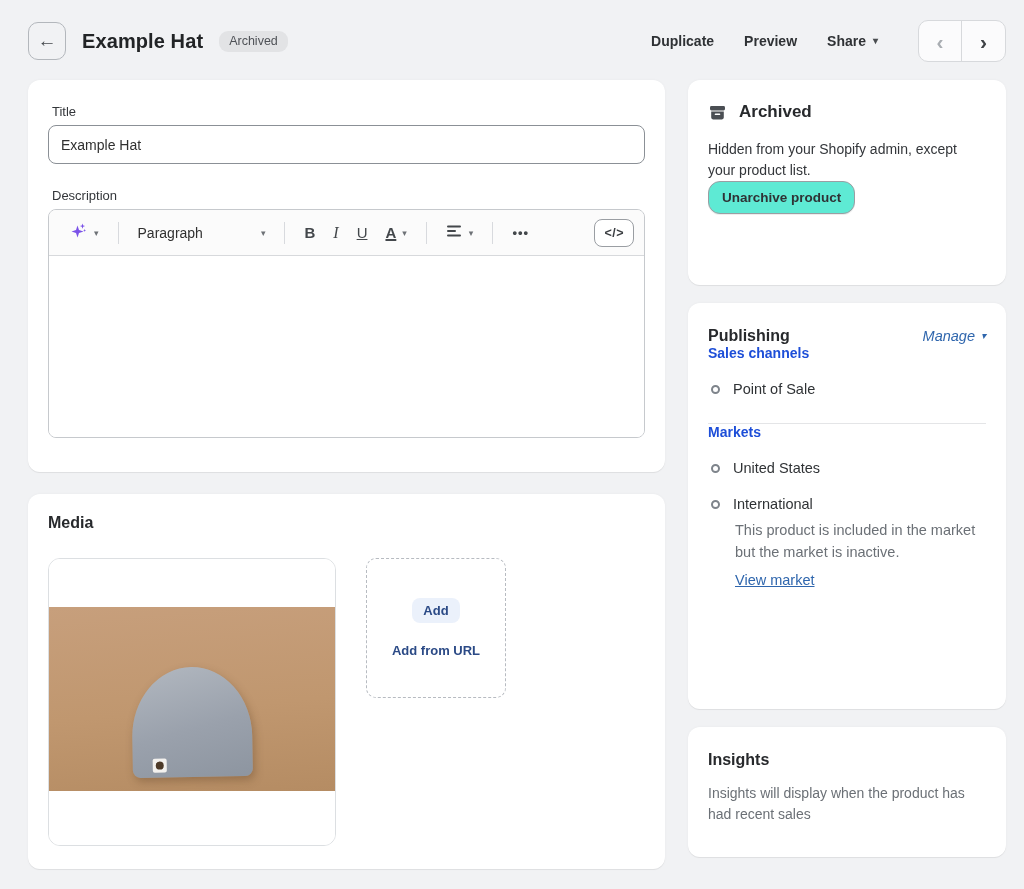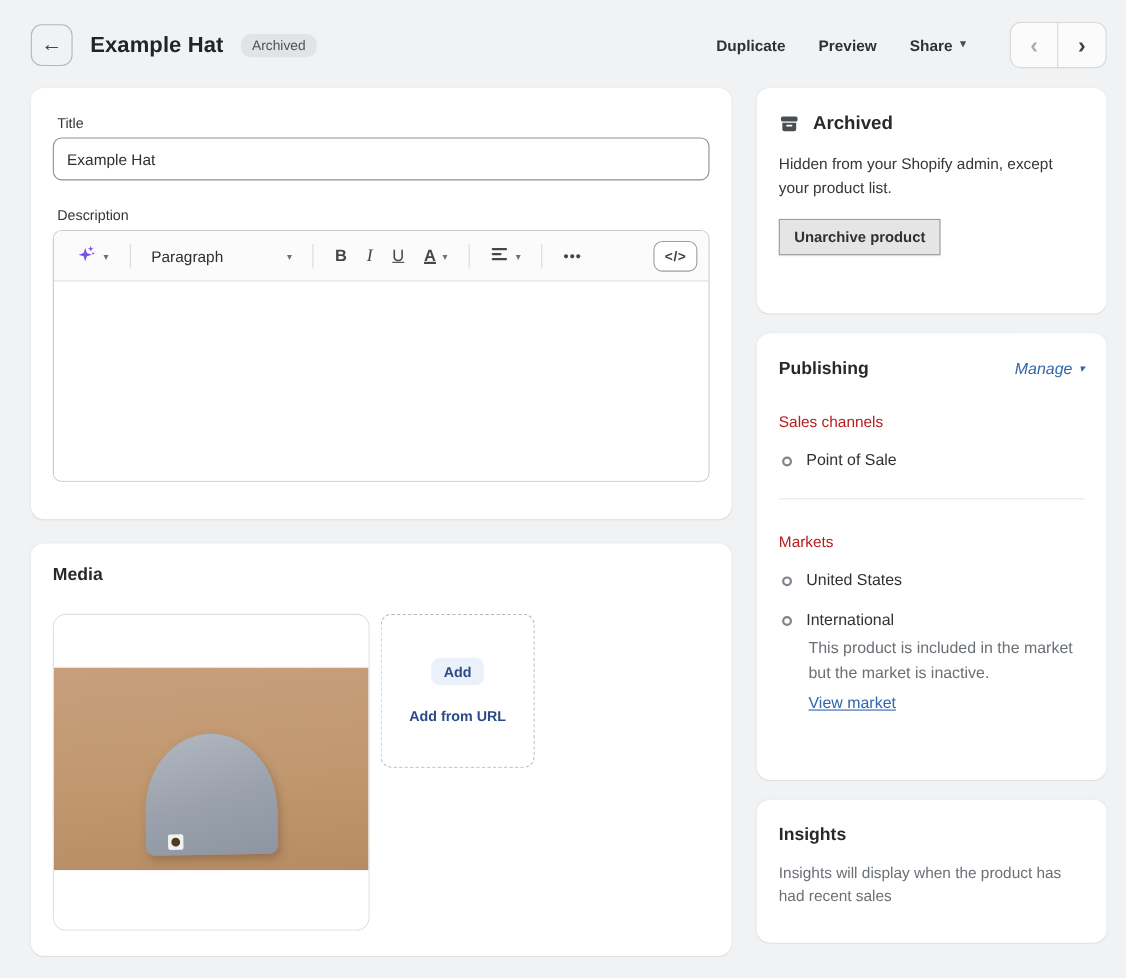--- a/index.html
+++ b/index.html
@@ -91,21 +91,21 @@
     margin-left: auto;
     border: 1px solid #9a9ea3; border-radius: 8px; background: #fff;
     font-size: 12.5px; font-weight: 700; color: #3a3d41;
     padding: 6px 9px; letter-spacing: .5px;
   }
   .editor-body { height: 181px; background: #fff; cursor: text; }
 
   
   .media-card { min-height: 375px; }
   .card-heading { font-size: 16px; font-weight: 700; color: #27292c; }
-  .media-row { display: flex; gap: 10px; margin-top: 26px; align-items: flex-start; }
+  .media-row { display: flex; gap: 30px; margin-top: 26px; align-items: flex-start; }
   .media-tile {
     width: 288px; height: 288px;
     border: 1px solid #dcdfe2; border-radius: 12px;
     background: #fff; overflow: hidden; cursor: pointer;
     display: flex; flex-direction: column;
   }
   .photo-band { background: #fff; }
   .band-top { height: 48px; }
   .band-bottom { flex: 1; }
   .photo-area {
@@ -141,36 +141,35 @@
     color: #2b4a86; font-size: 13px; font-weight: 700; text-align: center;
   }
 
   
   .archived-card { min-height: 205px; padding: 22px 20px; }
   .archived-head { display: flex; align-items: center; gap: 12px; }
   .archived-head .card-heading { font-size: 17px; }
   .archive-icon { display: flex; }
   .card-body-text { margin-top: 17px; font-size: 14px; line-height: 21px; color: #33363a; }
   .secondary-btn {
-    margin-top: 18px;
-    background: #e5e5e5; border: 1px solid #9a9ea3; border-radius: 0;
+    background: #5eead4; border: 1px solid #9a9ea3; border-radius: 12px;
     font-family: inherit; font-size: 13.5px; font-weight: 600; color: #2f3235;
     padding: 8px 13px; cursor: pointer;
     box-shadow: 0 1px 0 rgba(26,26,26,.08);
   }
 
   .publishing-card { min-height: 406px; padding: 24px 20px; }
   .pub-head { display: flex; align-items: center; justify-content: space-between; }
   .link-btn {
     background: none; border: none; cursor: pointer; font-family: inherit;
     color: #2f66ad; font-size: 14.5px; font-weight: 500;
     display: flex; align-items: center; gap: 6px; font-style: italic;
   }
   .link-btn .caret { color: #2f66ad; }
-  .sub-heading { font-size: 14px; font-weight: 400; color: #b91c1c; margin-top: 30px; }
+  .sub-heading { font-size: 14px; font-weight: 700; color: #1d4ed8; }
   .channel-item { display: flex; align-items: center; gap: 13px; margin-top: 20px; }
   .ring {
     width: 9px; height: 9px; border: 2px solid #7e848b; border-radius: 50%;
     background: #fff; flex: 0 0 auto; margin-left: 3px;
   }
   .channel-label { font-size: 14.5px; color: #2f3235; }
   .pub-divider { border: none; border-top: 1px solid #e4e5e7; margin: 26px 0 0; }
   .market-note {
     margin: 7px 0 0 27px; font-size: 14.5px; line-height: 22px; color: #6b7076;
   }

